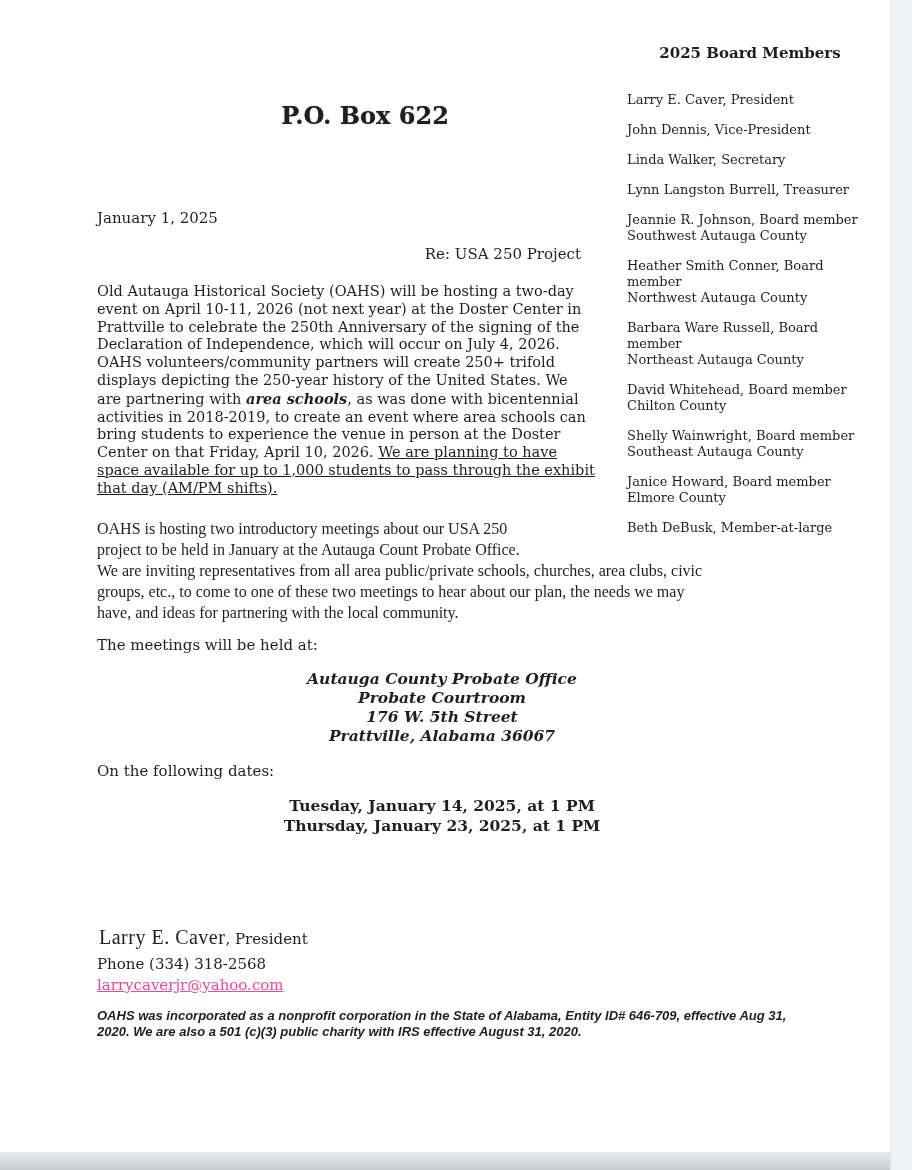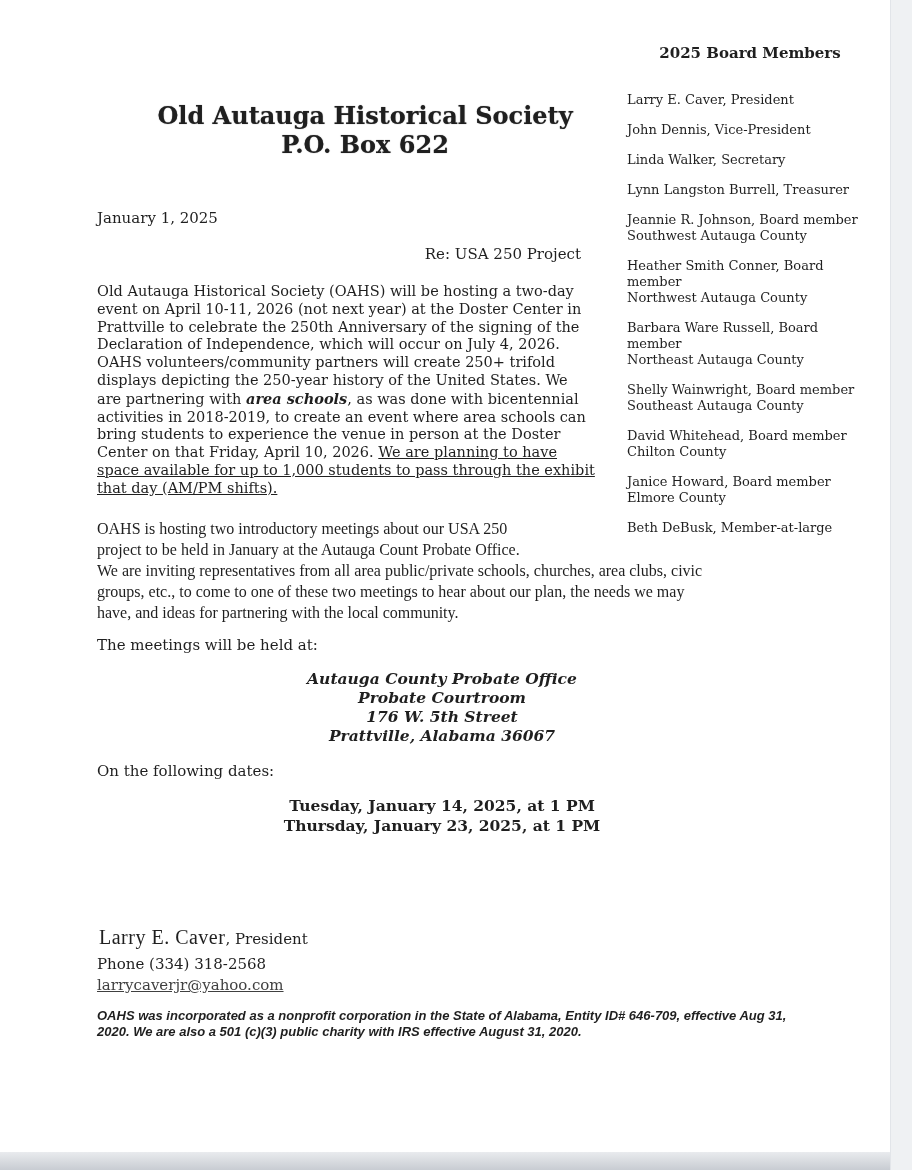--- a/index.html
+++ b/index.html
@@ -30,21 +30,21 @@
   .heldat{position:absolute;left:97px;top:636px;font-size:15px;}
   .venue{position:absolute;left:97px;top:669px;width:690px;text-align:center;
     font-weight:700;font-size:15.5px;line-height:19px;white-space:pre-line;font-style:italic;}
   .datesintro{position:absolute;left:97px;top:762px;font-size:15px;}
   .dates{position:absolute;left:97px;top:796px;width:690px;text-align:center;
     font-weight:700;font-size:15.5px;line-height:20px;white-space:pre-line;}
   .sig{position:absolute;left:99px;top:926px;font-size:15px;}
   .hand{font-family:cursive;font-size:20px;letter-spacing:.5px;text-align:center;}
   .phone{position:absolute;left:97px;top:955px;font-size:15px;}
   .email{position:absolute;left:97px;top:976px;font-size:15px;
-    color:#404040;text-decoration:underline;cursor:pointer;}
+    color:#ec4899;text-decoration:underline;cursor:pointer;}
   .foot{position:absolute;left:97px;top:1008px;width:710px;margin:0;
     font-family:Liberation Sans, sans-serif;font-style:italic;font-weight:600;
     font-size:13px;line-height:15.5px;white-space:pre-line;}
 </style>
 </head>
 <body>
 
 <div class="page">
 
   <aside class="board">
@@ -52,31 +52,30 @@
     <div class="member">Larry E. Caver, President</div>
     <div class="member">John Dennis, Vice-President</div>
     <div class="member">Linda Walker, Secretary</div>
     <div class="member">Lynn Langston Burrell, Treasurer</div>
     <div class="member">Jeannie R. Johnson, Board member
 Southwest Autauga County</div>
     <div class="member">Heather Smith Conner, Board member
 Northwest Autauga County</div>
     <div class="member">Barbara Ware Russell, Board member
 Northeast Autauga County</div>
+    <div class="member">David Whitehead, Board member
+Chilton County</div>
     <div class="member">Shelly Wainwright, Board member
 Southeast Autauga County</div>
-    <div class="member">David Whitehead, Board member
-Chilton County</div>
     <div class="member">Janice Howard, Board member
 Elmore County</div>
     <div class="member">Beth DeBusk, Member-at-large</div>
   </aside>
 
   <header class="letterhead">
-    <div>Old Autauga Historical Society</div>
     <div>P.O. Box 622</div>
   </header>
 
   <div class="date">January 1, 2025</div>
   <div class="re">Re: USA 250 Project</div>
 
   <p class="intro"><span>Old Autauga Historical Society (OAHS) will be hosting a two-day
 event on April 10-11, 2026 (not next year) at the Doster Center in
 Prattville to celebrate the 250th Anniversary of the signing of the
 Declaration of Independence, which will occur on July 4, 2026.

